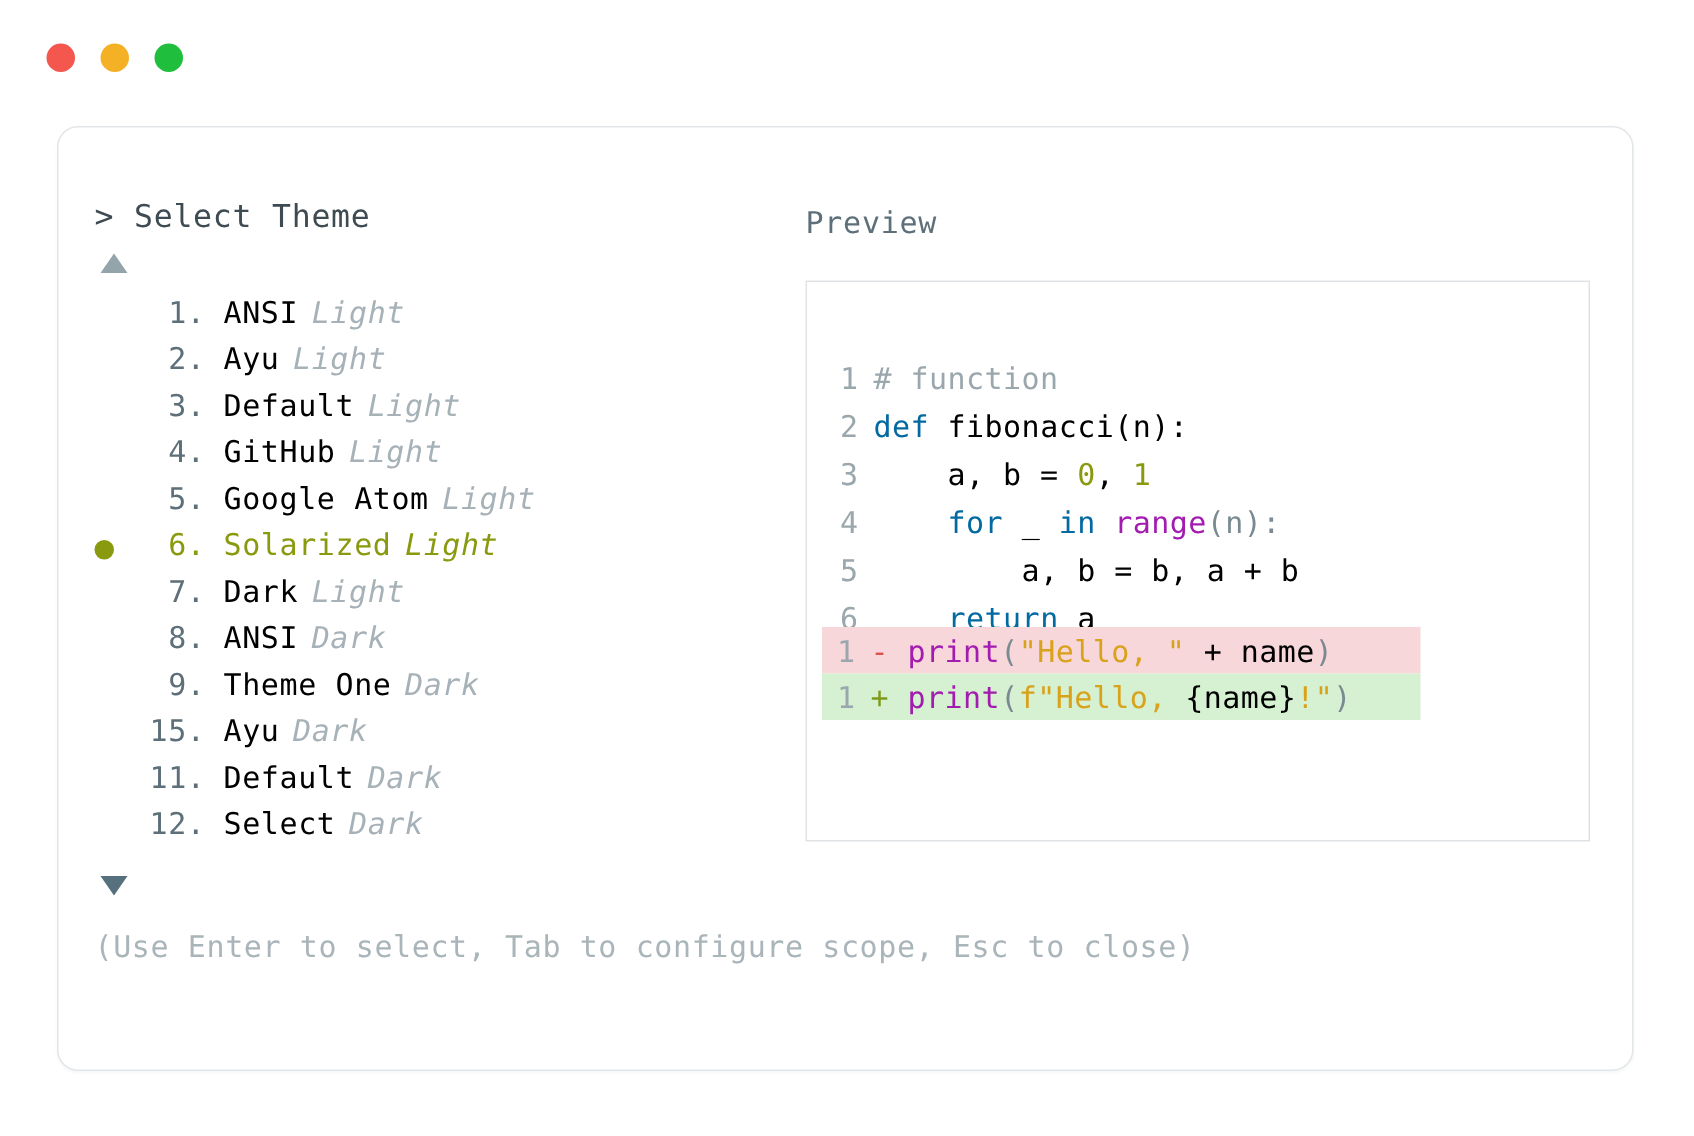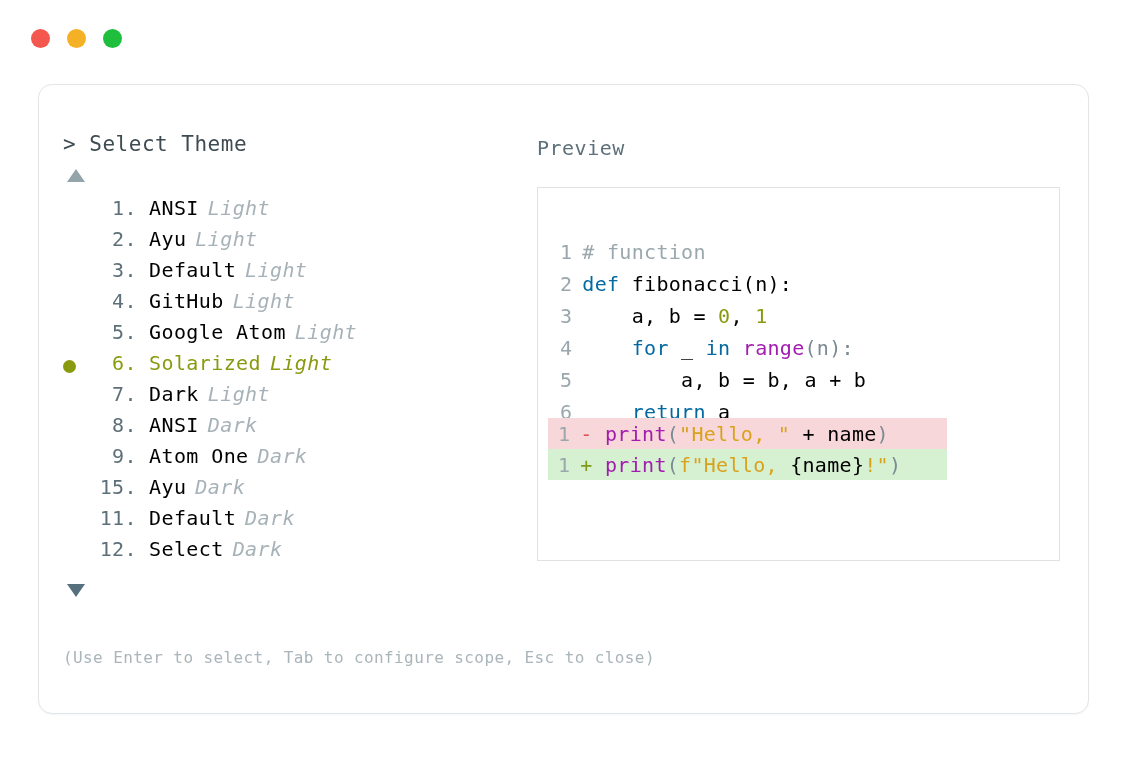--- a/index.html
+++ b/index.html
@@ -132,25 +132,24 @@
   .theme-row.selected .name-cell,
   .theme-row.selected .mode-cell {
     color: #8a9a0f;
   }
 
   
   .hint {
     position: absolute;
     left: 24px;
     top: 534px;
-    font-size: 16px;
+    font-size: 20px;
     letter-spacing: 0.4px;
     color: #aab5ba;
     white-space: pre;
-    margin-top: 29px;
   }
 
   
   .right-col {
     position: absolute;
     left: 498px;
     top: 50px;
     width: 528px;
   }
   .preview-label {
@@ -231,21 +230,21 @@
 
       <ul class="theme-list">
           <li class="theme-row"><span class="bullet-cell"></span><span class="num-cell">1.</span><span class="name-cell">ANSI</span><span class="mode-cell">Light</span></li>
           <li class="theme-row"><span class="bullet-cell"></span><span class="num-cell">2.</span><span class="name-cell">Ayu</span><span class="mode-cell">Light</span></li>
           <li class="theme-row"><span class="bullet-cell"></span><span class="num-cell">3.</span><span class="name-cell">Default</span><span class="mode-cell">Light</span></li>
           <li class="theme-row"><span class="bullet-cell"></span><span class="num-cell">4.</span><span class="name-cell">GitHub</span><span class="mode-cell">Light</span></li>
           <li class="theme-row"><span class="bullet-cell"></span><span class="num-cell">5.</span><span class="name-cell">Google Atom</span><span class="mode-cell">Light</span></li>
           <li class="theme-row selected"><span class="bullet-cell"><span class="bullet"></span></span><span class="num-cell">6.</span><span class="name-cell">Solarized</span><span class="mode-cell">Light</span></li>
           <li class="theme-row"><span class="bullet-cell"></span><span class="num-cell">7.</span><span class="name-cell">Dark</span><span class="mode-cell">Light</span></li>
           <li class="theme-row"><span class="bullet-cell"></span><span class="num-cell">8.</span><span class="name-cell">ANSI</span><span class="mode-cell">Dark</span></li>
-          <li class="theme-row"><span class="bullet-cell"></span><span class="num-cell">9.</span><span class="name-cell">Atom One</span><span class="mode-cell">Dark</span></li>
+          <li class="theme-row"><span class="bullet-cell"></span><span class="num-cell">9.</span><span class="name-cell">Theme One</span><span class="mode-cell">Dark</span></li>
           <li class="theme-row"><span class="bullet-cell"></span><span class="num-cell">15.</span><span class="name-cell">Ayu</span><span class="mode-cell">Dark</span></li>
           <li class="theme-row"><span class="bullet-cell"></span><span class="num-cell">11.</span><span class="name-cell">Default</span><span class="mode-cell">Dark</span></li>
           <li class="theme-row"><span class="bullet-cell"></span><span class="num-cell">12.</span><span class="name-cell">Select</span><span class="mode-cell">Dark</span></li>
         </ul>
 
       <div class="arrow arrow-down"></div>
     </div>
 
     <div class="hint">(Use Enter to select, Tab to configure scope, Esc to close)</div>
 

